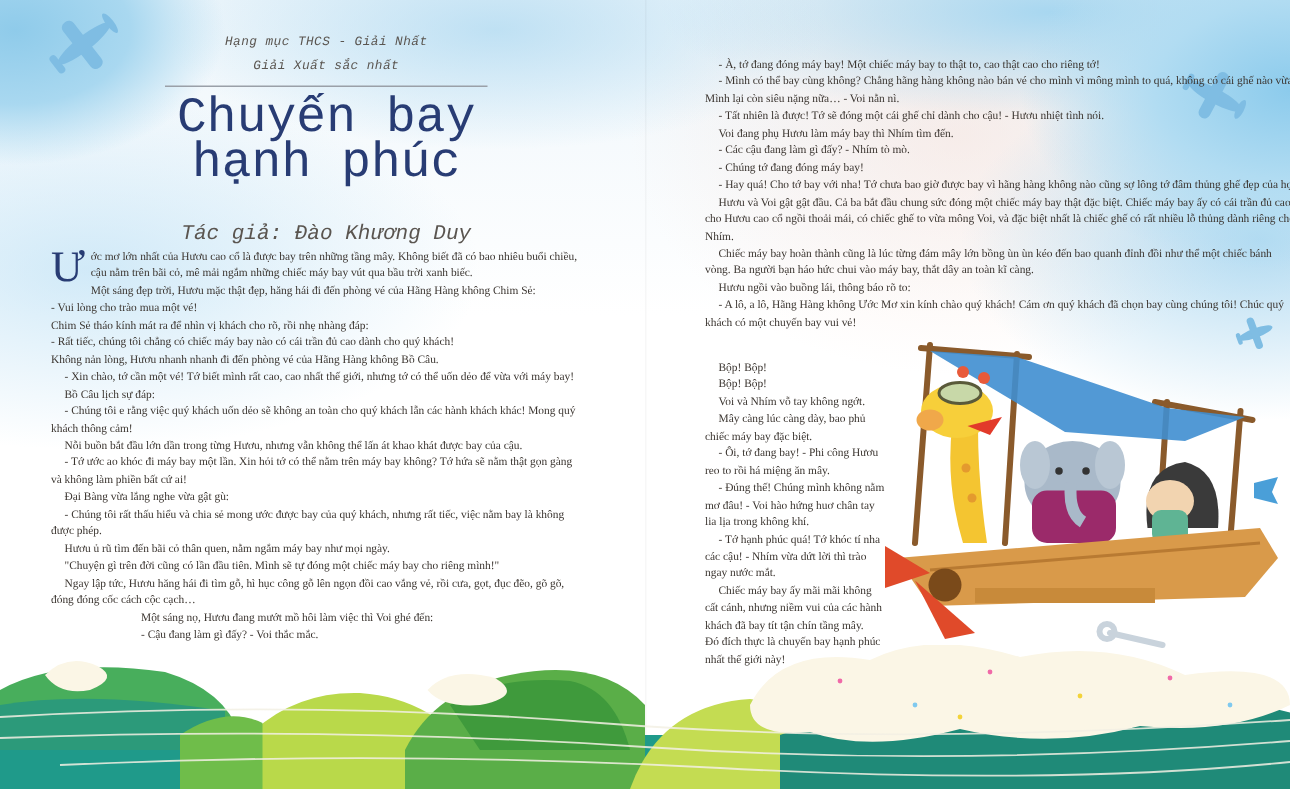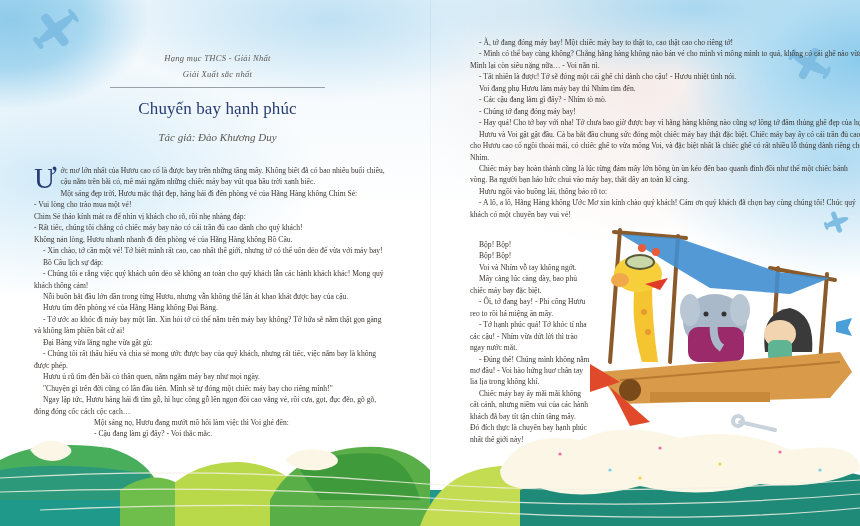--- a/index.html
+++ b/index.html
@@ -22,25 +22,25 @@
       radial-gradient(ellipse 200px 120px at 840px 160px, rgba(160,210,238,0.8) 0%, rgba(255,255,255,0) 100%),
       radial-gradient(ellipse 220px 160px at 640px 90px, rgba(248,220,210,0.45) 0%, rgba(255,255,255,0) 100%),
       linear-gradient(#eef6fb, #ffffff 40%);
   }
   .spine { position: absolute; left: 430px; top: 0; width: 1px; height: 526px; background: rgba(0,0,0,0.03); }
 
   
   .plane { position: absolute; }
 
   
-  .header { position: absolute; left: 110px; top: 50px; width: 215px; text-align: center; }
+  .header { position: absolute; left: 110px; top: 20px; width: 215px; text-align: center; font-family: Liberation Mono, monospace; }
   .category { font-style: italic; font-size: 8.5px; letter-spacing: 0.3px; color: #5a5550; line-height: 16px; }
   .rule { height: 1px; background: #9aa0a8; margin: 5px 0 6px; }
-  .title { font-size: 17px; color: #283c74; font-weight: normal; letter-spacing: 0.1px; line-height: 30px; text-align: center; }
-  .credits { margin-top: 5px; font-style: italic; font-size: 11px; color: #5a5550; line-height: 16px; }
+  .title { font-size: 33px; color: #283c74; font-weight: normal; letter-spacing: 0.1px; line-height: 30px; text-align: center; }
+  .credits { margin-top: 24px; font-style: italic; font-size: 14px; color: #5a5550; line-height: 16px; }
 
   
   .story { position: absolute; font-size: 7.6px; line-height: 11.45px; color: #3b3530; }
   .story p { text-indent: 9px; }
   .left-col { left: 34px; top: 165px; width: 355px; }
   .drop {
     float: left; font-size: 29px; line-height: 22px; color: #283c74;
     margin: 2px 4px 0 0; text-indent: 0;
   }
   .left-col p.first { text-indent: 0; }
@@ -100,21 +100,20 @@
   <p class="first"><span class="drop">Ư</span><span>ớc mơ lớn nhất của Hươu cao cổ là được bay trên những tầng mây. Không biết đã có bao nhiêu buổi chiều, cậu nằm trên bãi cỏ, mê mải ngắm những chiếc máy bay vút qua bầu trời xanh biếc.</span></p>
   <p style="text-indent:0">Một sáng đẹp trời, Hươu mặc thật đẹp, hăng hái đi đến phòng vé của Hãng Hàng không Chim Sẻ:</p>
   <p style="text-indent:0">- Vui lòng cho trào mua một vé!</p>
   <p style="text-indent:0">Chim Sẻ tháo kính mát ra để nhìn vị khách cho rõ, rồi nhẹ nhàng đáp:</p>
   <p style="text-indent:0">- Rất tiếc, chúng tôi chẳng có chiếc máy bay nào có cái trần đủ cao dành cho quý khách!</p>
   <p style="text-indent:0">Không nản lòng, Hươu nhanh nhanh đi đến phòng vé của Hãng Hàng không Bồ Câu.</p>
   <p>- Xin chào, tớ cần một vé! Tớ biết mình rất cao, cao nhất thế giới, nhưng tớ có thể uốn dẻo để vừa với máy bay!</p>
   <p>Bồ Câu lịch sự đáp:</p>
   <p>- Chúng tôi e rằng việc quý khách uốn dẻo sẽ không an toàn cho quý khách lẫn các hành khách khác! Mong quý khách thông cảm!</p>
   <p>Nỗi buồn bắt đầu lớn dần trong từng Hươu, nhưng vẫn không thể lấn át khao khát được bay của cậu.</p>
-  <p>Hươu tìm đến phòng vé của Hãng Hàng không Đại Bàng.</p>
   <p>- Tớ ước ao khóc đi máy bay một lần. Xin hỏi tớ có thể nằm trên máy bay không? Tớ hứa sẽ nằm thật gọn gàng và không làm phiền bất cứ ai!</p>
   <p>Đại Bàng vừa lắng nghe vừa gật gù:</p>
   <p>- Chúng tôi rất thấu hiểu và chia sẻ mong ước được bay của quý khách, nhưng rất tiếc, việc nằm bay là không được phép.</p>
   <p>Hươu ủ rũ tìm đến bãi cỏ thân quen, nằm ngắm máy bay như mọi ngày.</p>
   <p>"Chuyện gì trên đời cũng có lần đầu tiên. Mình sẽ tự đóng một chiếc máy bay cho riêng mình!"</p>
   <p>Ngay lập tức, Hươu hăng hái đi tìm gỗ, hì hục công gỗ lên ngọn đồi cao vắng vẻ, rồi cưa, gọt, đục đẽo, gõ gõ, đóng đóng cốc cách cộc cạch…</p>
   <p class="center">Một sáng nọ, Hươu đang mướt mồ hôi làm việc thì Voi ghé đến:</p>
   <p class="center">- Cậu đang làm gì đấy? - Voi thắc mắc.</p>
 </div>
 
@@ -131,22 +130,22 @@
   <p>Hươu ngồi vào buồng lái, thông báo rõ to:</p>
   <p>- A lô, a lô, Hãng Hàng không Ước Mơ xin kính chào quý khách! Cám ơn quý khách đã chọn bay cùng chúng tôi! Chúc quý khách có một chuyến bay vui vẻ!</p>
 </div>
 
 <div class="story right-col-narrow">
   <p>Bộp! Bộp!</p>
   <p>Bộp! Bộp!</p>
   <p>Voi và Nhím vỗ tay không ngớt.</p>
   <p>Mây càng lúc càng dày, bao phủ chiếc máy bay đặc biệt.</p>
   <p>- Ôi, tớ đang bay! - Phi công Hươu reo to rồi há miệng ăn mây.</p>
+  <p>- Đúng thế! Chúng mình không nằm mơ đâu! - Voi hào hứng huơ chân tay lia lịa trong không khí.</p>
   <p>- Tớ hạnh phúc quá! Tớ khóc tí nha các cậu! - Nhím vừa dứt lời thì trào ngay nước mắt.</p>
-  <p>- Đúng thế! Chúng mình không nằm mơ đâu! - Voi hào hứng huơ chân tay lia lịa trong không khí.</p>
   <p>Chiếc máy bay ấy mãi mãi không cất cánh, nhưng niềm vui của các hành khách đã bay tít tận chín tầng mây.</p>
   <p class="noindent">Đó đích thực là chuyến bay hạnh phúc nhất thế giới này!</p>
 </div>
 
 <svg class="illustration" viewBox="0 0 270 220">
 
   <g stroke="#8a5a2b" stroke-width="4" stroke-linecap="round">
     <line x1="30" y1="8" x2="20" y2="140"></line>
     <line x1="88" y1="14" x2="80" y2="140"></line>
     <line x1="188" y1="46" x2="182" y2="140"></line>

